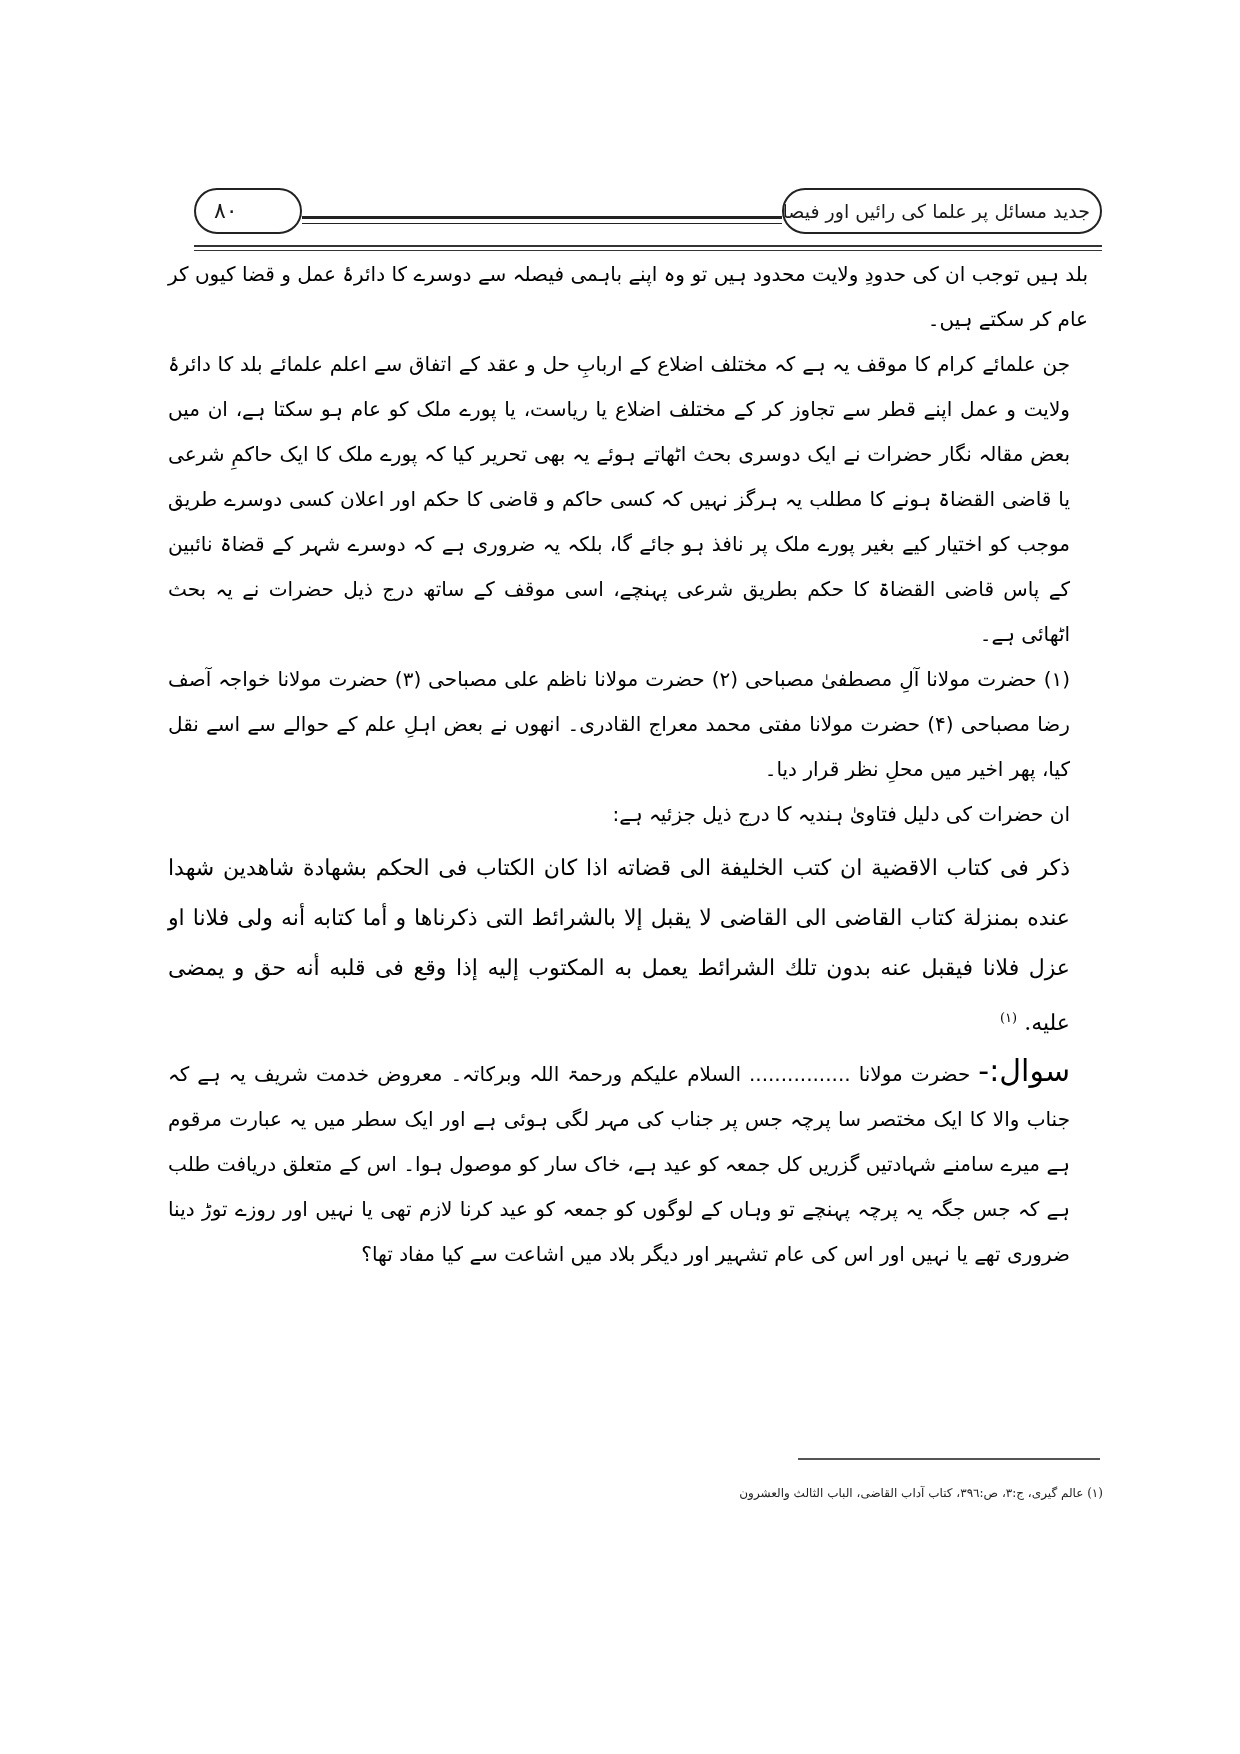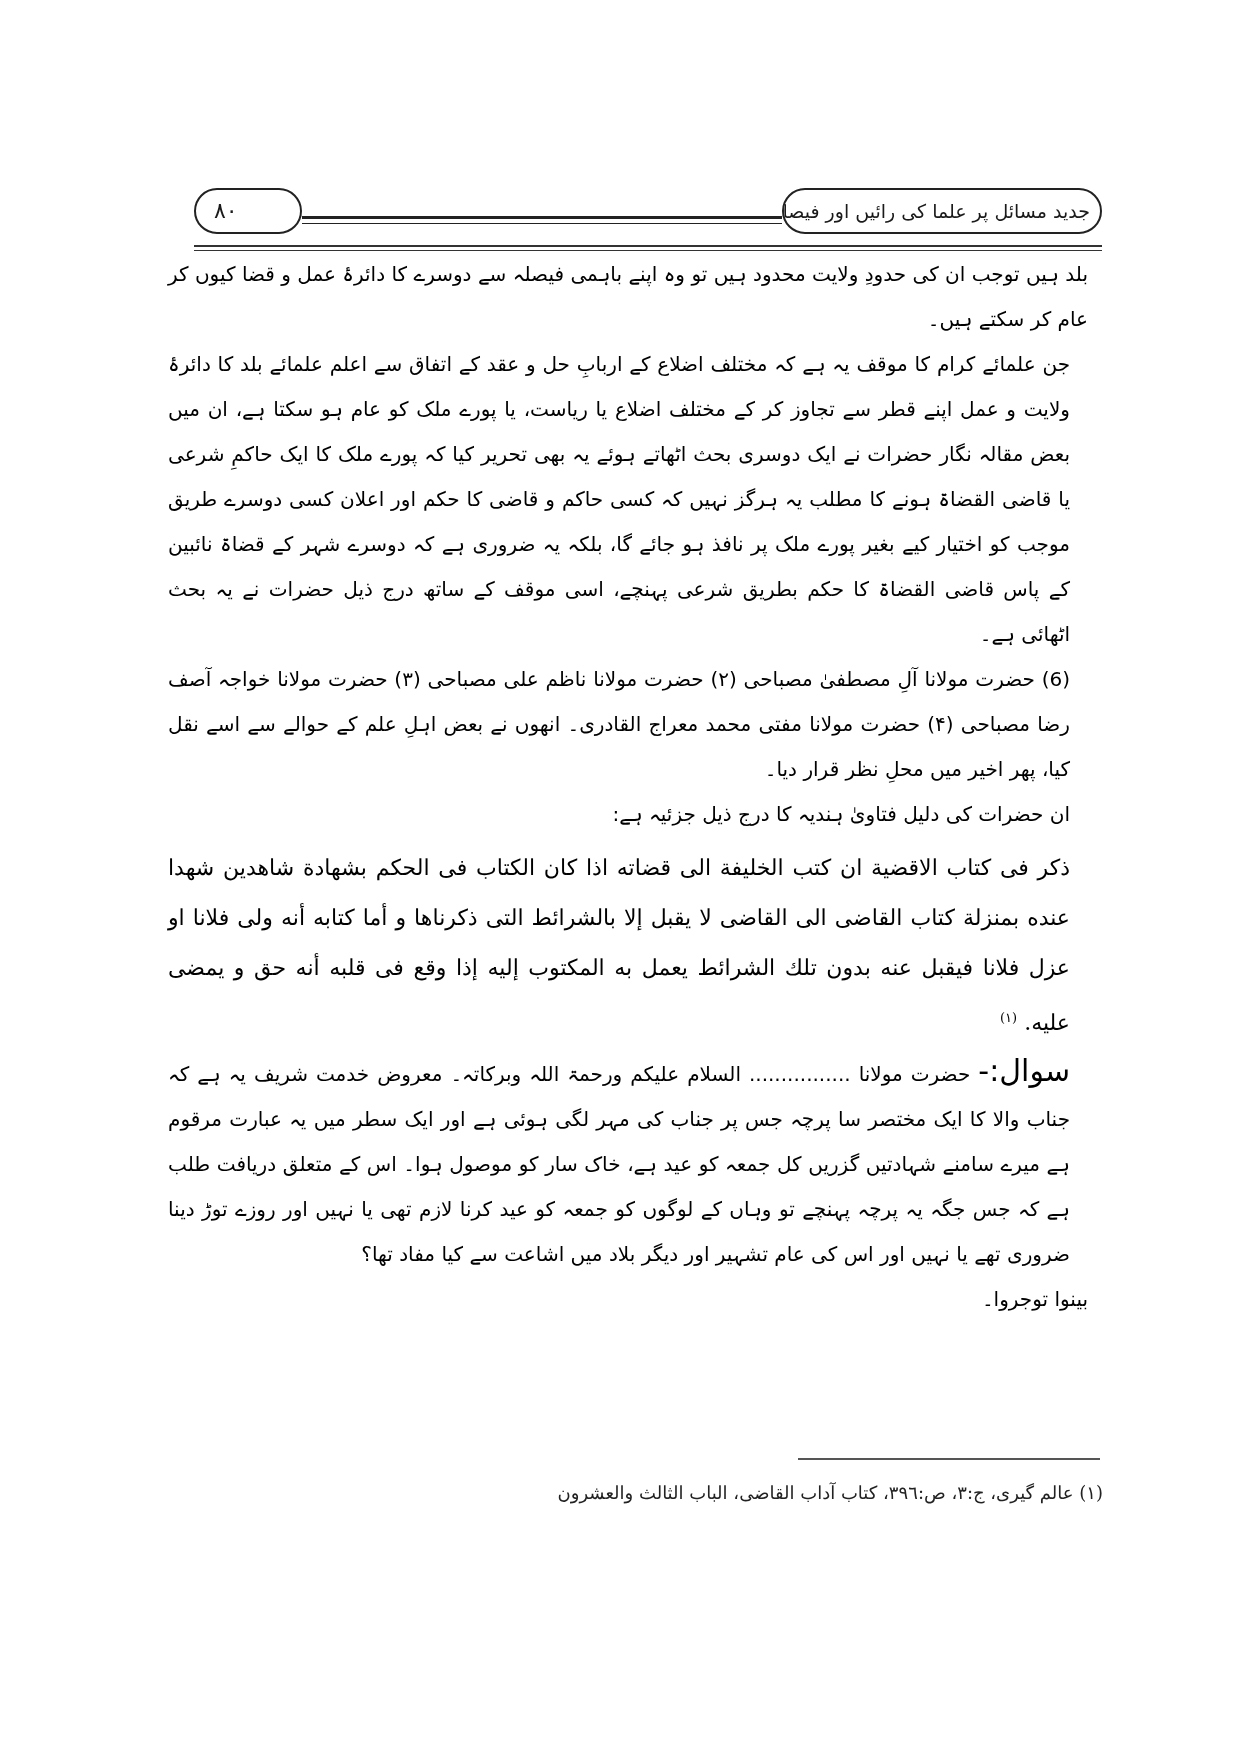--- a/index.html
+++ b/index.html
@@ -126,53 +126,52 @@
       border-top: 2px solid #555;
     }
     .footnote {
       position: absolute;
       left: 158px;
       width: 935px;
       top: 1478px;
       direction: rtl;
       text-align: right;
       font-family: "DejaVu Serif", serif;
-      font-size: 18px;
+      font-size: 12px;
       line-height: 30px;
       color: #222;
     }
   </style>
 </head>
 <body>
 
 <div class="page">
 
   <div class="header">
     <div class="page-no-box">۸۰</div>
     <div class="header-rule-mid"></div>
     <div class="title-box">جدید مسائل پر علما کی رائیں اور فیصلے (جلد دوم)</div>
   </div>
   <div class="header-rule-bottom"></div>
 
   <div class="body">
     <p class="para">بلد ہیں توجب ان کی حدودِ ولایت محدود ہیں تو وہ اپنے باہمی فیصلہ سے دوسرے کا دائرۂ عمل و قضا کیوں کر عام کر سکتے ہیں۔</p>
     <p class="para indent">جن علمائے کرام کا موقف یہ ہے کہ مختلف اضلاع کے اربابِ حل و عقد کے اتفاق سے اعلم علمائے بلد کا دائرۂ ولایت و عمل اپنے قطر سے تجاوز کر کے مختلف اضلاع یا ریاست، یا پورے ملک کو عام ہو سکتا ہے، ان میں بعض مقالہ نگار حضرات نے ایک دوسری بحث اٹھاتے ہوئے یہ بھی تحریر کیا کہ پورے ملک کا ایک حاکمِ شرعی یا قاضی القضاۃ ہونے کا مطلب یہ ہرگز نہیں کہ کسی حاکم و قاضی کا حکم اور اعلان کسی دوسرے طریق موجب کو اختیار کیے بغیر پورے ملک پر نافذ ہو جائے گا، بلکہ یہ ضروری ہے کہ دوسرے شہر کے قضاۃ نائبین کے پاس قاضی القضاۃ کا حکم بطریق شرعی پہنچے، اسی موقف کے ساتھ درج ذیل حضرات نے یہ بحث اٹھائی ہے۔</p>
-    <p class="para indent">(6) حضرت مولانا آلِ مصطفیٰ مصباحی (۲) حضرت مولانا ناظم علی مصباحی (۳) حضرت مولانا خواجہ آصف رضا مصباحی (۴) حضرت مولانا مفتی محمد معراج القادری۔ انھوں نے بعض اہلِ علم کے حوالے سے اسے نقل کیا، پھر اخیر میں محلِ نظر قرار دیا۔</p>
+    <p class="para indent">(۱) حضرت مولانا آلِ مصطفیٰ مصباحی (۲) حضرت مولانا ناظم علی مصباحی (۳) حضرت مولانا خواجہ آصف رضا مصباحی (۴) حضرت مولانا مفتی محمد معراج القادری۔ انھوں نے بعض اہلِ علم کے حوالے سے اسے نقل کیا، پھر اخیر میں محلِ نظر قرار دیا۔</p>
     <p class="para indent">ان حضرات کی دلیل فتاویٰ ہندیہ کا درج ذیل جزئیہ ہے:</p>
 
     <p class="para indent arabic">
       <span>ذكر فى كتاب الاقضية ان كتب الخليفة الى قضاته اذا كان الكتاب فى الحكم بشهادة شاهدين شهدا عنده بمنزلة كتاب القاضى الى القاضى لا يقبل إلا بالشرائط التى ذكرناها و أما كتابه أنه ولى فلانا او عزل فلانا فيقبل عنه بدون تلك الشرائط يعمل به المكتوب إليه إذا وقع فى قلبه أنه حق و يمضى عليه.</span>
       <span class="fnref">(۱)</span>
     </p>
 
 
     <p class="para indent">
       <span class="lbl">سوال:-</span>
       <span>حضرت مولانا ................ السلام علیکم ورحمۃ اللہ وبرکاتہ۔ معروض خدمت شریف یہ ہے کہ جناب والا کا ایک مختصر سا پرچہ جس پر جناب کی مہر لگی ہوئی ہے اور ایک سطر میں یہ عبارت مرقوم ہے میرے سامنے شہادتیں گزریں کل جمعہ کو عید ہے، خاک سار کو موصول ہوا۔ اس کے متعلق دریافت طلب ہے کہ جس جگہ یہ پرچہ پہنچے تو وہاں کے لوگوں کو جمعہ کو عید کرنا لازم تھی یا نہیں اور روزے توڑ دینا ضروری تھے یا نہیں اور اس کی عام تشہیر اور دیگر بلاد میں اشاعت سے کیا مفاد تھا؟</span>
     </p>
-    <p class="para">بینوا توجروا۔</p>
 
   </div>
 
   <div class="fn-rule"></div>
   <div class="footnote">(۱) عالم گیری، ج:۳، ص:۳۹٦، کتاب آداب القاضی، الباب الثالث والعشرون</div>
 
 </div>
 
 </body></html>

